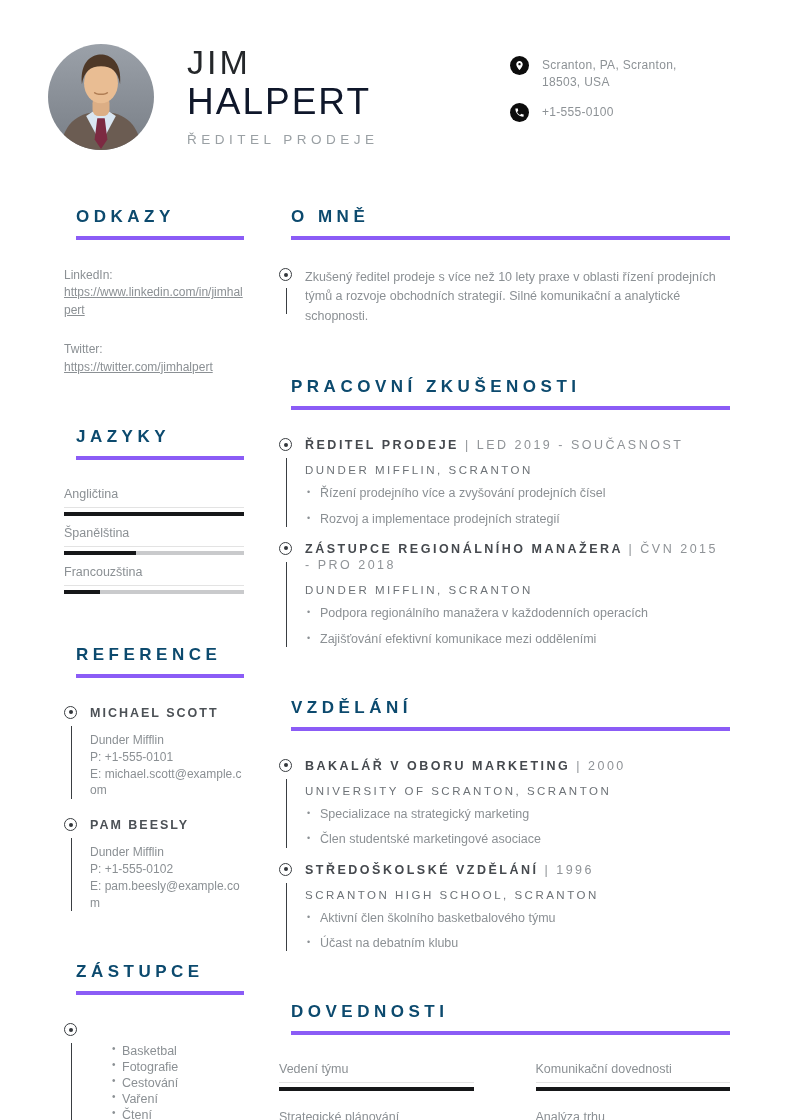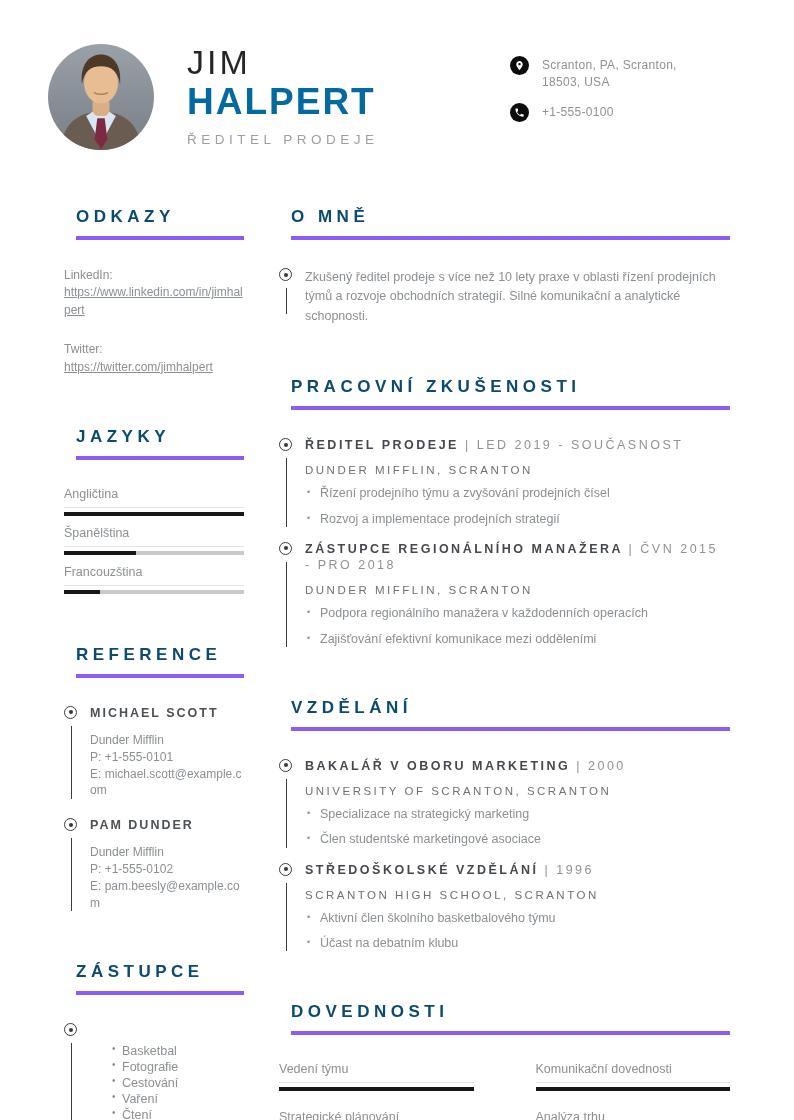--- a/index.html
+++ b/index.html
@@ -8,21 +8,21 @@
     position:relative; width:794px; height:1120px; background:#ffffff;
     font-family:"Liberation Sans", sans-serif; overflow:hidden; margin:0 auto;
   }
 
   
   .header { position:absolute; top:44px; left:46px; right:64px; height:120px; }
   .avatar { position:absolute; left:2px; top:0; width:106px; height:106px; border-radius:50%; overflow:hidden; }
   .avatar svg { display:block; width:100%; height:100%; }
   .name-block { position:absolute; left:141px; top:0; }
   .first-name { font-size:34px; font-weight:300; letter-spacing:3px; color:#24272a; line-height:1.08; }
-  .last-name  { font-size:37px; font-weight:700; letter-spacing:2px; color:#0369a1; line-height:1.15; }
+  .last-name  { font-size:37px; font-weight:400; letter-spacing:2px; color:#0f172a; line-height:1.15; }
   .job-title  { margin-top:9px; font-size:13.5px; font-weight:400; letter-spacing:4.5px; color:#9aa0a4; }
 
   .contact { position:absolute; left:464px; top:12px; width:226px; }
   .contact-row { display:flex; align-items:flex-start; margin-bottom:12px; }
   .cicon { width:19px; height:19px; border-radius:50%; background:#0c0c0c; flex:none;
            display:flex; align-items:center; justify-content:center; margin-right:13px; }
   .ctext { font-size:12px; color:#8d9296; line-height:1.4; letter-spacing:0.3px; padding-top:1px; }
   .ctext.addr { max-width:160px; }
 
   
@@ -201,21 +201,21 @@
             </div>
 
             <div class="entry">
               <div class="rail">
                 <div class="bullet-icon">
                   <div class="bullet-dot"></div>
                 </div>
                 <div class="rail-line"></div>
               </div>
               <div class="entry-body">
-                <div class="ref-name">PAM DUNDER</div>
+                <div class="ref-name">PAM BEESLY</div>
                 <div class="ref-details">
                   <div>Dunder Mifflin</div>
                   <div>P: +1-555-0102</div>
                   <div>E: pam.beesly@example.com</div>
                 </div>
               </div>
             </div>
           </div>
       </div>
 
@@ -280,21 +280,21 @@
               </div>
               <div class="entry-body">
                 <div class="xp-title">
                   <span>ŘEDITEL PRODEJE</span>
                   <span class="xp-sep">|</span>
                   <span class="xp-dates">LED 2019 - SOUČASNOST</span>
                 </div>
                 <div class="xp-company">DUNDER MIFFLIN, SCRANTON</div>
                 <div class="xp-bullets">
 
-                    <div class="xp-bullet">Řízení prodejního týmu a zvyšování prodejních čísel</div>
+                    <div class="xp-bullet">Řízení prodejního více a zvyšování prodejních čísel</div>
 
                     <div class="xp-bullet">Rozvoj a implementace prodejních strategií</div>
                   </div>
               </div>
             </div>
 
             <div class="entry xp-entry">
               <div class="rail">
                 <div class="bullet-icon">
                   <div class="bullet-dot"></div>

